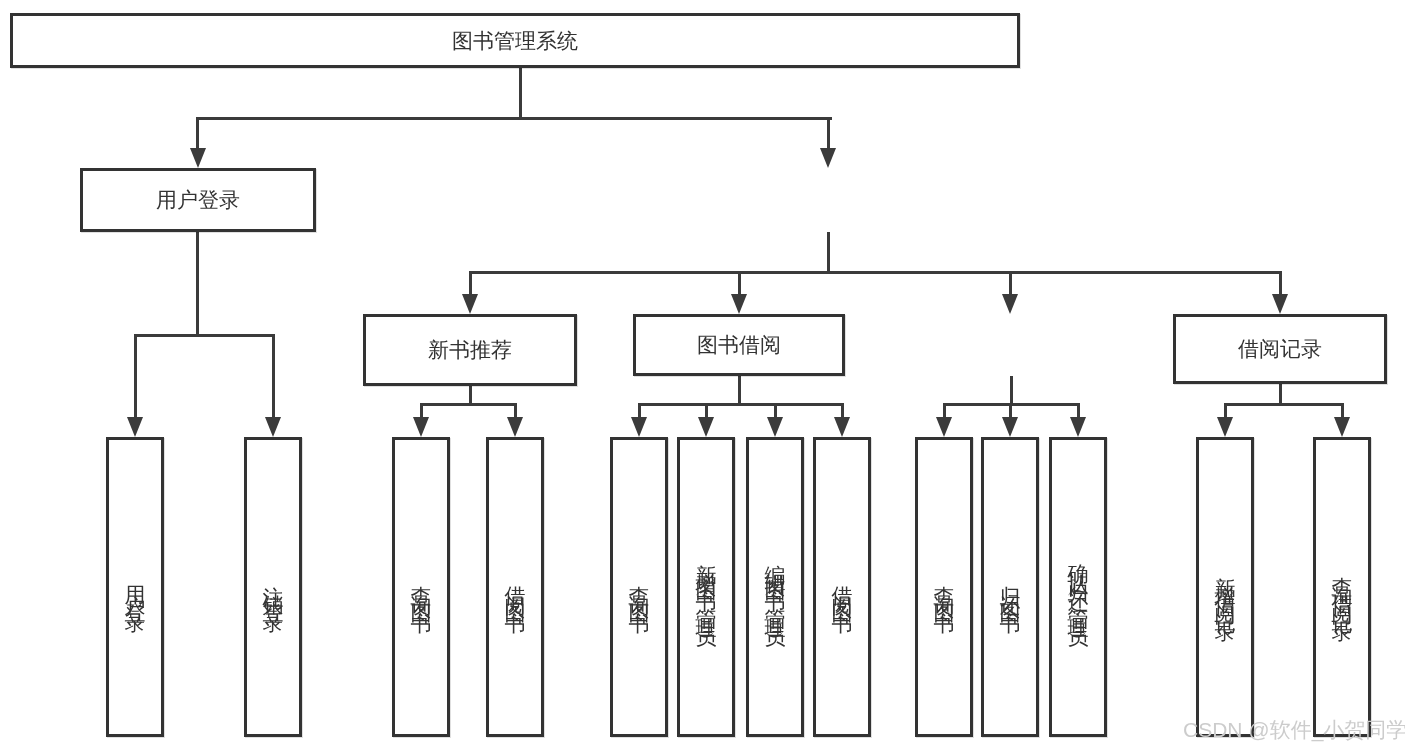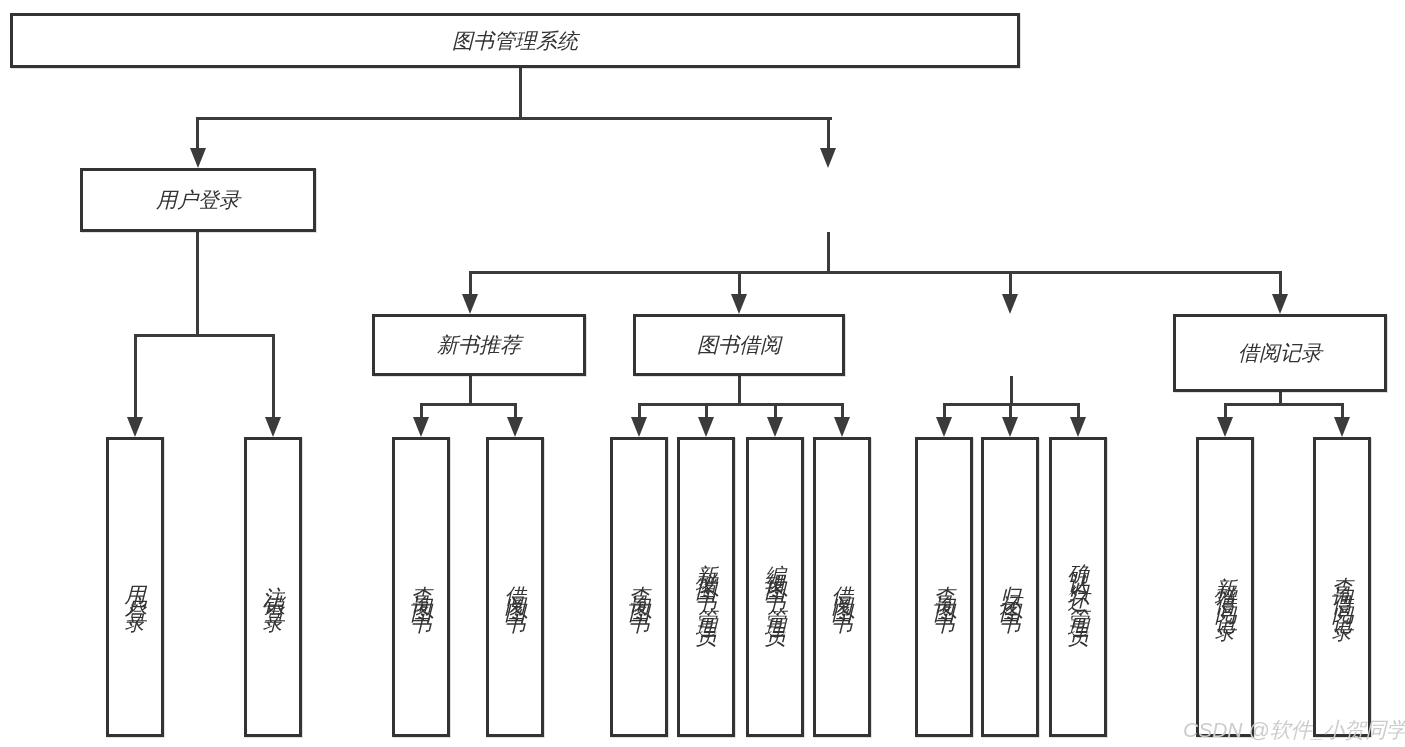--- a/index.html
+++ b/index.html
@@ -10,21 +10,20 @@
     --watermark: #cccccc;
   }
   html, body { margin: 0; padding: 0; background: var(--background); }
   .canvas {
     position: relative;
     width: 1405px;
     height: 747px;
     background: var(--background);
     font-family: "Liberation Sans", "DejaVu Sans", sans-serif;
     overflow: hidden;
-    font-style: italic;
   }
   .box {
     position: absolute;
     box-sizing: border-box;
     background: #ffffff;
     border: 3px solid var(--box_border);
     display: flex;
     align-items: center;
     justify-content: center;
     font-size: 21px;
@@ -67,30 +66,30 @@
 
   <div class="box" style="left:10px;top:13px;width:1010px;height:55px">
     <span>图书管理系统</span>
   </div>
 
   <div class="box" style="left:80px;top:168px;width:236px;height:64px">
     <span>用户登录</span>
   </div>
 
 
-  <div class="box" style="left:372px;top:314px;width:214px;height:62px">
+  <div class="box" style="left:363px;top:314px;width:214px;height:72px">
     <span>新书推荐</span>
   </div>
 
   <div class="box" style="left:633px;top:314px;width:212px;height:62px">
     <span>图书借阅</span>
   </div>
 
 
-  <div class="box" style="left:1173px;top:314px;width:214px;height:78px">
+  <div class="box" style="left:1173px;top:314px;width:214px;height:70px">
     <span>借阅记录</span>
   </div>
 
   <div class="box leaf" style="left:106px;top:437px;width:58px;height:300px">
     <span>用户登录</span>
   </div>
   <div class="box leaf" style="left:244px;top:437px;width:58px;height:300px">
     <span>注销登录</span>
   </div>
 

